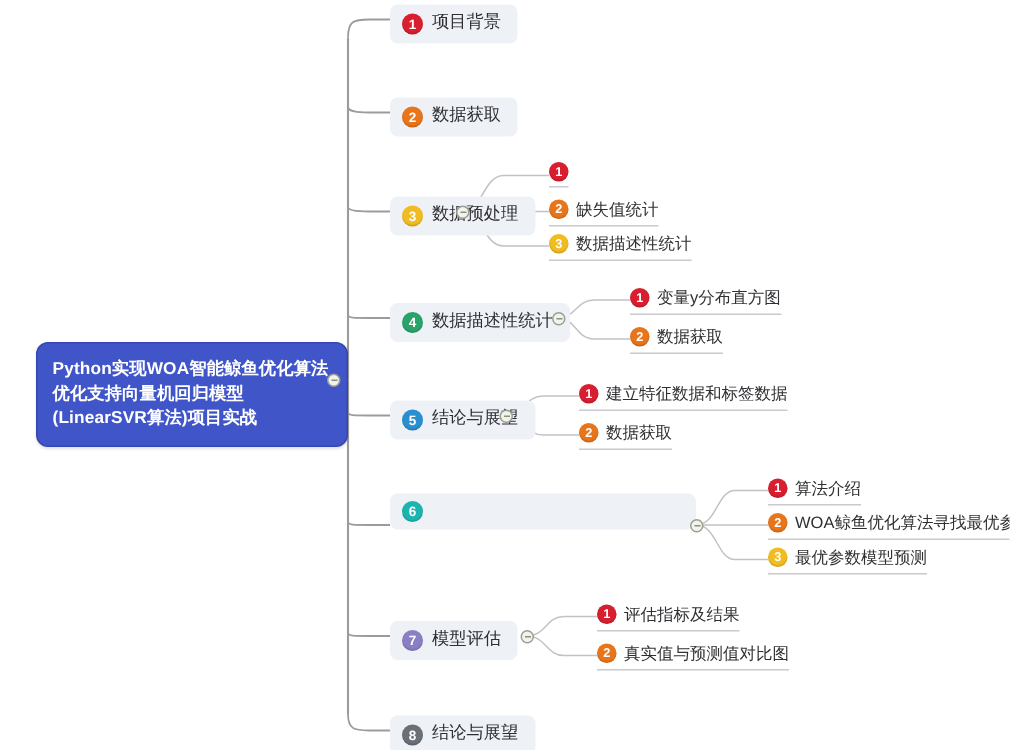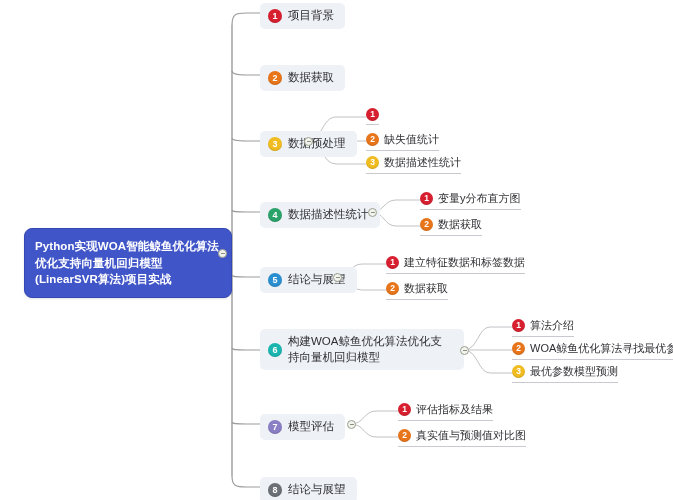--- a/index.html
+++ b/index.html
@@ -214,21 +214,20 @@
     <span class="badge sm" style="background: rgb(216, 31, 48);">1</span>
     <span>建立特征数据和标签数据</span>
   </div>
   <div class="leaf" style="left:386px; top:281px;">
     <span class="badge sm" style="background: rgb(232, 117, 26);">2</span>
     <span>数据获取</span>
   </div>
 
   <div class="branch multiline" style="left: 260px; top: 329px; width: 204px; background: rgb(238, 241, 246);">
     <span class="badge" style="background: rgb(27, 181, 176);">6</span>
-    <span class="blabel">构建WOA鲸鱼优化算法优化支持向量机回归模型</span>
   </div>
   <div class="handle" style="left:460px; top:346px;"></div>
   <div class="leaf" style="left:512px; top:318px;">
     <span class="badge sm" style="background: rgb(216, 31, 48);">1</span>
     <span>算法介绍</span>
   </div>
   <div class="leaf" style="left:512px; top:341px;">
     <span class="badge sm" style="background: rgb(232, 117, 26);">2</span>
     <span>WOA鲸鱼优化算法寻找最优参数值</span>
   </div>

